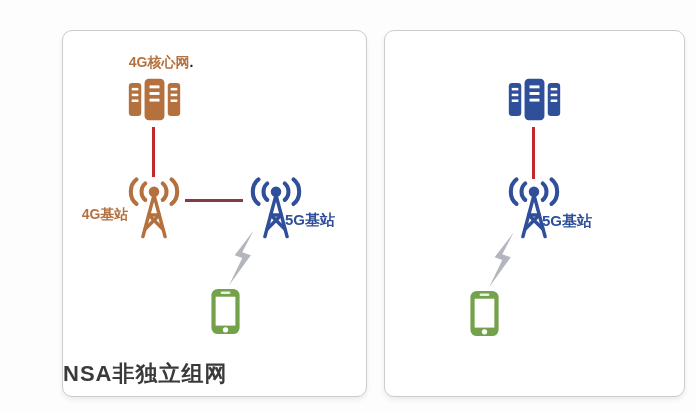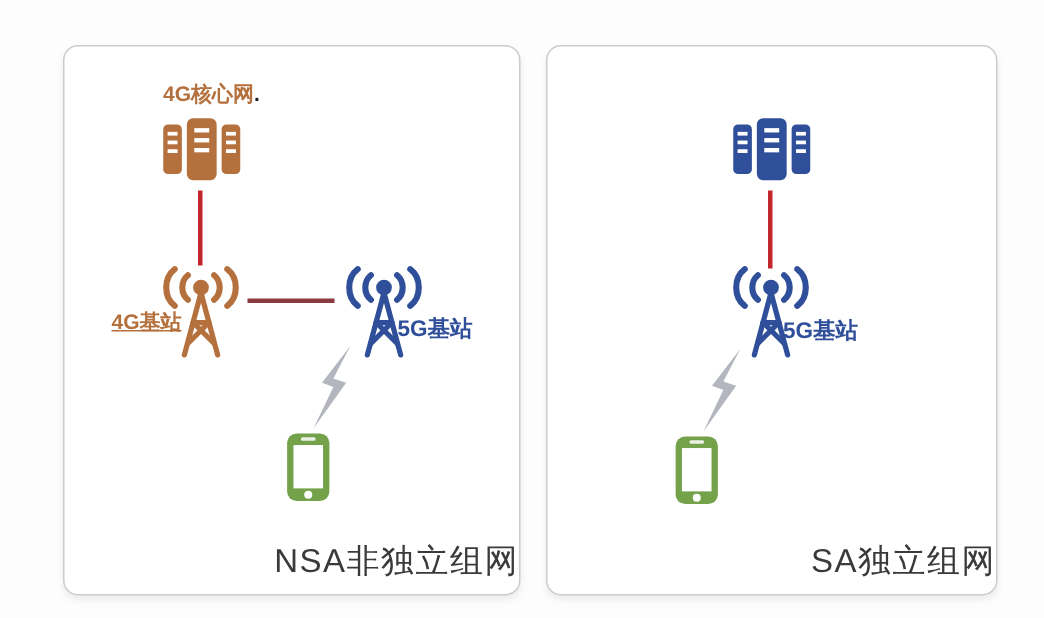--- a/index.html
+++ b/index.html
@@ -7,51 +7,52 @@
     width:696px;height:412px;position:relative;overflow:hidden;
     background:var(--bg,#fdfdfd);
     font-family:"Liberation Sans","DejaVu Sans",sans-serif;
   }
   .panel{
     position:absolute;top:30px;height:365px;
     background:#fff;
     border:1px solid var(--border,#cccccc);
     border-radius:10px;
     box-shadow:0 3px 5px rgba(0,0,0,0.07);
+    margin-left:20px;
   }
   .panel-left{left:42px;width:303px;}
   .panel-right{left:364px;width:299px;}
 
   .abs{position:absolute;}
   .lbl{font-weight:bold;font-size:14px;line-height:15px;white-space:nowrap;}
   .lbl-orange{color:var(--orange,#b5713d);}
   .lbl-blue{color:var(--blue,#2f4f9a);}
   .dot-suffix{color:#1a1a1a;font-size:14px;font-weight:bold;}
 
   .icon{display:block;}
   .icon-orange{color:var(--orange,#b5713d);}
   .icon-blue{color:var(--blue,#2f4f9a);}
   .icon-green{color:var(--green,#74a24b);}
   .icon-gray{color:var(--bolt,#b3b6bf);}
 
   .vline{width:3px;background:var(--red,#c2272d);}
   .hline{height:3px;background:var(--maroon,#8a3a3e);}
 
   .panel-title{
-    left:0;right:0;text-align:right;top:328px;
-    font-size:22px;font-weight:normal;color:var(--title,#3a3a3a);
+    left:0;right:0;text-align:left;top:328px;
+    font-size:22px;font-weight:bold;color:var(--title,#3a3a3a);
     letter-spacing:1px;
   }
 
   
   .p1-core-label{left:38px;top:24px;width:120px;text-align:center;}
   .p1-server{left:65px;top:45px;width:53px;height:47px;}
   .p1-vline{left:89px;top:96px;height:50px;}
   .p1-ant4g{left:56px;top:145px;width:70px;height:64px;}
-  .p1-bs4g-label{left:6px;top:176px;width:72px;text-align:right;text-decoration:underline;}
+  .p1-bs4g-label{left:6px;top:176px;width:72px;text-align:center;}
   .p1-x2{left:122px;top:168px;width:58px;}
   .p1-ant5g{left:178px;top:145px;width:70px;height:64px;}
   .p1-bs5g-label{left:222px;top:181px;width:72px;text-align:left;font-size:15px;}
   .p1-bolt{left:165px;top:198px;width:38px;height:60px;}
   .p1-phone{left:147px;top:255px;width:31px;height:51px;}
 
   
   .p2-core-label{left:89px;top:24px;width:120px;text-align:center;}
   .p2-server{left:123px;top:45px;width:53px;height:47px;}
   .p2-vline{left:147px;top:96px;height:52px;}
@@ -155,14 +156,13 @@
   <div class="abs lbl lbl-blue p2-bs5g-label">5G基站</div>
 
   <svg class="abs icon icon-gray p2-bolt">
       <use href="#sym-bolt"></use>
     </svg>
 
   <svg class="abs icon icon-green p2-phone">
       <use href="#sym-phone"></use>
     </svg>
 
-  <div class="abs panel-title">SA独立组网</div>
 </div>
 
 </body></html>

